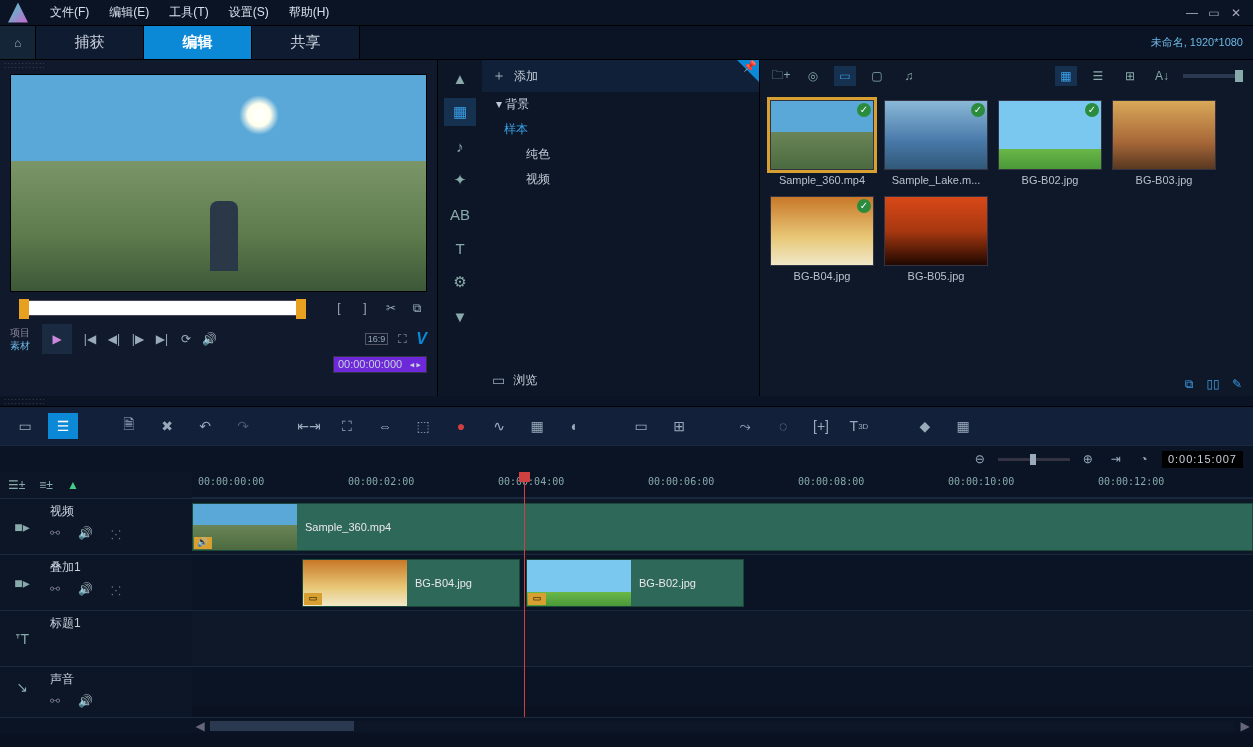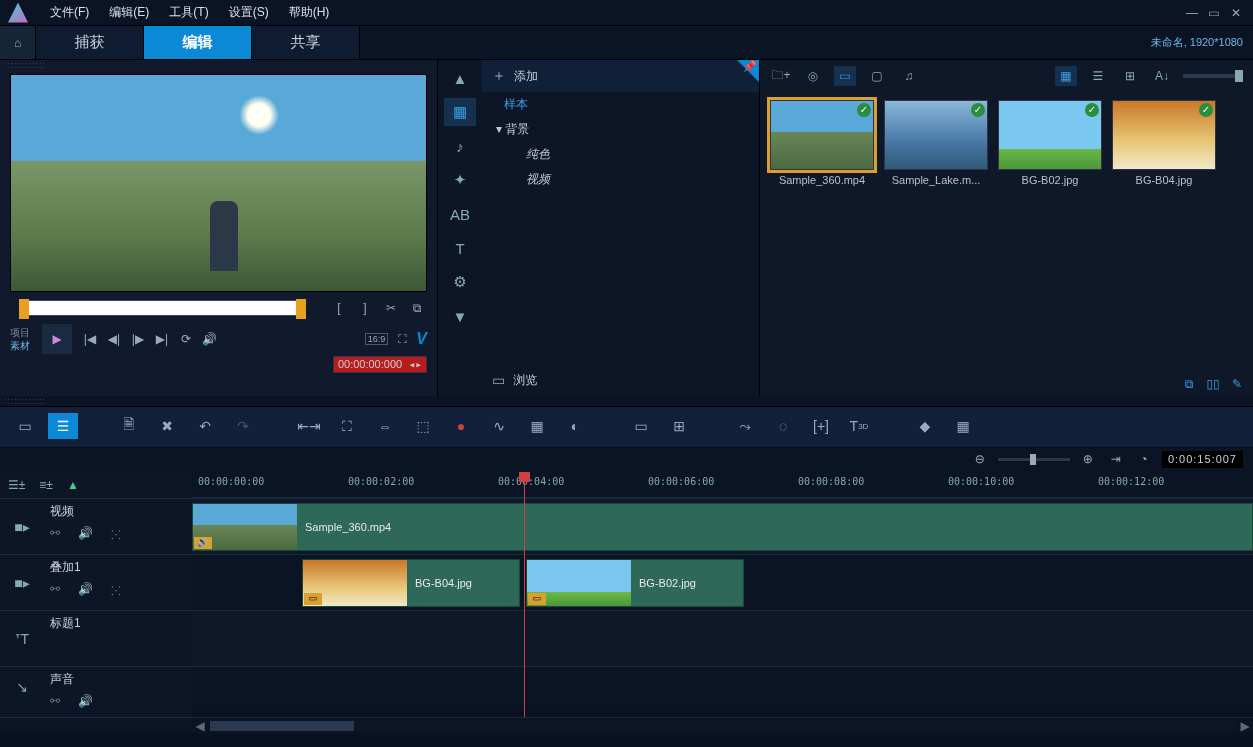--- a/index.html
+++ b/index.html
@@ -23,35 +23,35 @@
 .trimmer { height: 16px; margin: 4px 10px; background:#fff; position:relative; border:1px solid #445;}
 .trim-l,.trim-r { position:absolute; top:-2px; width:10px; height:20px; background:#e8a020;}
 .trim-l{left:-2px;} .trim-r{right:-2px;}
 .trimbtns { display:inline-flex; gap:6px; color:#8aa; margin-left:14px;}
 .trimrow { display:flex; align-items:center; padding:0 10px;}
 .transport { display:flex; align-items:center; padding: 4px 10px 0; gap:4px;}
 .tlabel { font-size:10px; color:#6fb6e5; line-height:13px;}
 .tlabel.dim { color:#889;}
 .playbtn { width:30px; height:30px; background:#1a2a40; display:flex; align-items:center; justify-content:center; color:#c8d; cursor:pointer; margin:0 4px;}
 .tbtn { width:20px; height:20px; display:flex; align-items:center; justify-content:center; color:#9ab; cursor:pointer;}
-.tc-box { background:#b91c1c; border:1px solid #334; padding:1px 4px; font-family:monospace; font-size:11px; color:#c8d0dc;}
+.tc-box { background:#6d28d9; border:1px solid #334; padding:1px 4px; font-family:monospace; font-size:11px; color:#c8d0dc;}
 .aspect { font-size:9px; border:1px solid #556; padding:0 2px; color:#9ab;}
 .vflag { color:#0b88d6; font-size:16px; font-style:italic; font-weight:bold;}
 .library-panel { flex:1; display:flex; background:#0e1828;}
 .lib-left { width:44px; background:#0c1626; display:flex; flex-direction:column; align-items:center; padding-top:4px; gap:6px;}
 .lib-left .libicon { width:32px; height:28px; display:flex; align-items:center; justify-content:center; color:#8aa; cursor:pointer; font-size:15px;}
 .lib-left .libicon.active { background:#163050; color:#3aa0e8;}
 .lib-tree { width:278px; background:#0c1626; border-right:1px solid #000;}
 .tree-head { height:32px; display:flex; align-items:center; padding-left:10px; background:#102038; position:relative;}
 .tree-head .pin { position:absolute; right:0; top:0; width:0; height:0; border-top:22px solid #0b88d6; border-left:22px solid transparent;}
 .tree-head .pinx { position:absolute; right:2px; top:0; color:#fff; font-size:11px;}
 .plus { color:#9ab; margin-right:8px; font-size:14px;}
 .tree-item { padding: 4px 0 4px 22px; cursor:pointer; color:#c0c8d4;}
 .tree-item.sel { color:#3aa0e8;}
-.tree-sub { padding-left: 44px; font-style: italic;}
+.tree-sub { padding-left: 44px;}
 .tree-foot { position:absolute; bottom:0; height:32px; display:flex; align-items:center; padding-left:10px;}
 .lib-tree-wrap{ position:relative; height:100%;}
 .lib-right { flex:1; display:flex; flex-direction:column;}
 .lib-toolbar { height:32px; display:flex; align-items:center; padding:0 10px; gap:10px;}
 .lt-icon { width:22px; height:20px; display:flex; align-items:center; justify-content:center; color:#8aa; cursor:pointer;}
 .lt-icon.active { color:#3aa0e8; background:#163050;}
 .lt-sep { flex:1;}
 .slider-sm { width:60px; height:4px; background:#2a3850; position:relative;}
 .slider-sm::after{content:"";position:absolute;right:0;top:-4px;width:8px;height:12px;background:#8aa;}
 .thumb-grid { flex:1; padding:8px 10px; display:flex; flex-wrap:wrap; gap:10px; align-content:flex-start; overflow:hidden;}
@@ -176,22 +176,22 @@
       <div class="libicon">▼</div>
     </div>
     <div class="lib-tree">
       <div class="lib-tree-wrap">
         <div class="tree-head">
           <span class="plus">＋</span>
           <span>添加</span>
           <div class="pin"></div>
           <div class="pinx">📌</div>
         </div>
+        <div class="tree-item" style="padding-left:14px;">▾ <span>背景</span></div>
         <div class="tree-item sel">样本</div>
-        <div class="tree-item" style="padding-left:14px;">▾ <span>背景</span></div>
         <div class="tree-item tree-sub">纯色</div>
         <div class="tree-item tree-sub">视频</div>
         <div class="tree-foot">
           <span class="plus">▭</span>
           <span>浏览</span>
         </div>
       </div>
     </div>
     <div class="lib-right">
       <div class="lib-toolbar">
@@ -220,24 +220,32 @@
             </div>
             <div class="thumb-lbl">Sample_Lake.m...</div>
           </div>
           <div class="thumb-item">
             <div class="thumb-img" style="background:linear-gradient(#7ac8f0 0%,#7ac8f0 70%,#6ab848 70%,#4a9838 100%);">
               <div class="chk">✓</div>
             </div>
             <div class="thumb-lbl">BG-B02.jpg</div>
           </div>
           <div class="thumb-item">
+            <div class="thumb-img" style="background:linear-gradient(#d8a858 0%,#a86838 60%,#583820 100%);"></div>
+            <div class="thumb-lbl">BG-B03.jpg</div>
+          </div>
+          <div class="thumb-item">
             <div class="thumb-img" style="background:linear-gradient(#c87828 0%,#e8c878 60%,#f0e8c8 100%);">
               <div class="chk">✓</div>
             </div>
             <div class="thumb-lbl">BG-B04.jpg</div>
+          </div>
+          <div class="thumb-item">
+            <div class="thumb-img" style="background:linear-gradient(#d84818 0%,#a83810 50%,#200800 100%);"></div>
+            <div class="thumb-lbl">BG-B05.jpg</div>
           </div>
         </div>
       <div class="lib-foot">
         <span class="lf-icon">⧉</span>
         <span class="lf-icon">▯▯</span>
         <span class="lf-icon">✎</span>
       </div>
     </div>
   </div>
 </div>

